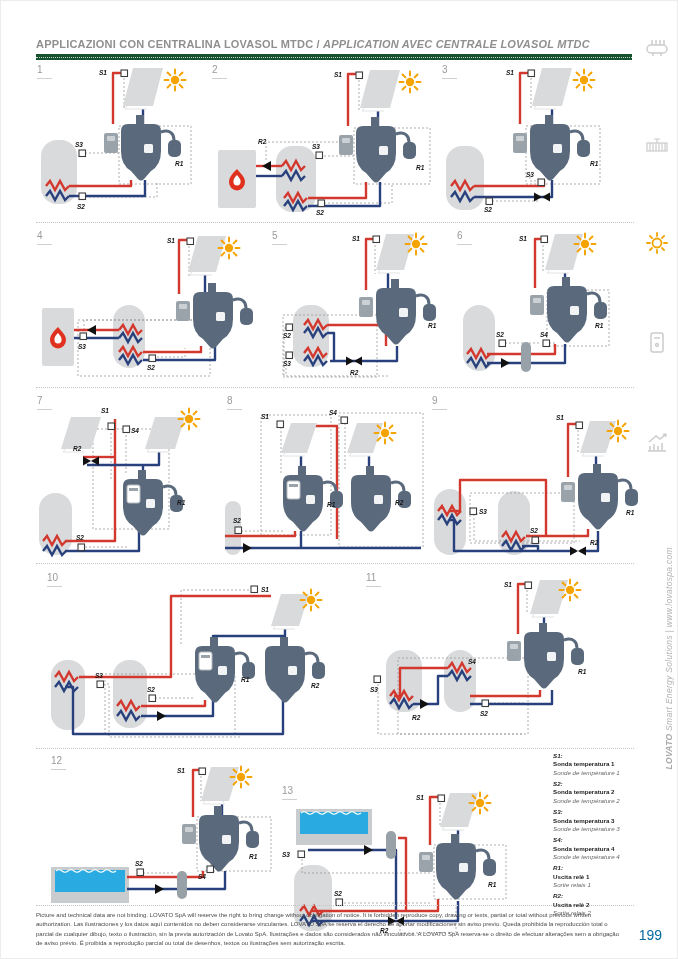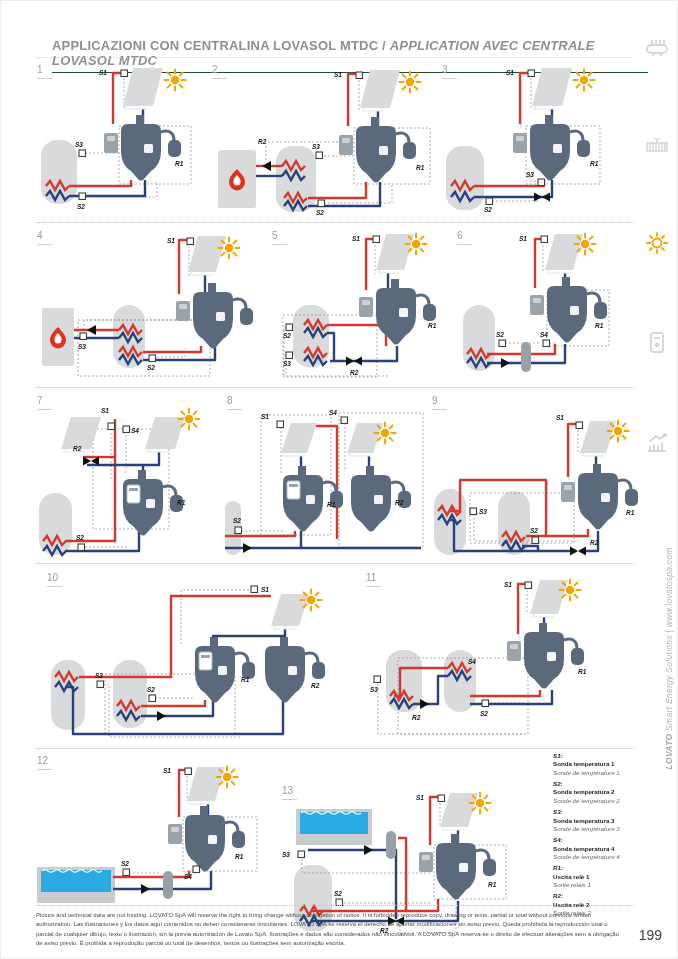--- a/index.html
+++ b/index.html
@@ -1,31 +1,31 @@
 <!DOCTYPE html>
 <html><head>
 <meta charset="utf-8">
 <style>
   html,body{margin:0;padding:0;background:#ffffff;}
   .page{position:relative;width:678px;height:959px;background:#fff;overflow:hidden;
         font-family:"Liberation Sans",sans-serif;box-shadow:inset 0 0 0 1px #ececec;}
-  .header{position:absolute;left:52px;top:38px;width:596px;border-bottom:1px solid #14532d;
-          padding-bottom:4px;font-size:13px;font-weight:bold;color:#8f8f8f;letter-spacing:.2px;}
+  .header{position:absolute;left:36px;top:38px;width:596px;border-bottom:6px solid #14532d;
+          padding-bottom:4px;font-size:11px;font-weight:bold;color:#8f8f8f;letter-spacing:.2px;}
   .header .fr{font-style:italic;}
   .subrule{position:absolute;left:36px;width:596px;border-top:1px dotted #d0d0d0;}
   .sep{position:absolute;left:36px;width:598px;border-top:1px dotted #c4c4c4;}
   .diagram{position:absolute;}
   .diagram svg{display:block;overflow:visible;}
   .legend{position:absolute;left:553px;top:752px;width:86px;font-size:6.2px;color:#222;line-height:1.35;}
   .leg-item{margin-bottom:3px;}
   .leg-key{font-weight:bold;font-style:italic;}
   .leg-it{font-weight:bold;}
   .leg-fr{font-style:italic;color:#666;}
   .footer{position:absolute;left:36px;top:911px;width:584px;font-size:6px;color:#4a4a4a;line-height:1.55;}
-  .pagenum{position:absolute;right:16px;bottom:16px;font-size:14px;color:#404040;}
+  .pagenum{position:absolute;right:16px;bottom:16px;font-size:14px;color:#0369a1;}
   .brand{position:absolute;right:4px;bottom:190px;writing-mode:vertical-rl;transform:rotate(180deg);
          font-size:8.5px;color:#b3b3b3;font-style:italic;letter-spacing:.3px;white-space:nowrap;}
   .brand b{font-style:italic;color:#a8a8a8;}
   .side-icons{position:absolute;right:8px;top:0;width:28px;}
   .side-icon{position:absolute;right:0;width:26px;height:26px;cursor:pointer;}
 </style>
 </head>
 <body>
 
 <div class="page">
@@ -615,21 +615,21 @@
           <text x="140" y="17" font-size="6.5" font-weight="bold" font-style="italic" fill="#151515">S1</text>
           <rect x="10" y="106" width="6.5" height="6.5" fill="#ffffff" stroke="#3c3c3c" stroke-width="1.1"></rect>
           <text x="6" y="122" font-size="6.5" font-weight="bold" font-style="italic" fill="#151515">S3</text>
           <rect x="118" y="130" width="6.5" height="6.5" fill="#ffffff" stroke="#3c3c3c" stroke-width="1.1"></rect>
           <text x="116" y="146" font-size="6.5" font-weight="bold" font-style="italic" fill="#151515">S2</text>
           <text x="104" y="94" font-size="6.5" font-weight="bold" font-style="italic" fill="#151515">S4</text>
           <text x="214" y="104" font-size="6.5" font-weight="bold" font-style="italic" fill="#151515">R1</text>
           <text x="48" y="150" font-size="6.5" font-weight="bold" font-style="italic" fill="#151515">R2</text>
         </svg>
       </div>
-      <div class="diagram" style="left: 35px; top: 753px; width: 250px; height: 165px;">
+      <div class="diagram" style="left: 49px; top: 753px; width: 250px; height: 165px;">
         <svg width="250" height="165" viewBox="0 0 250 165">
           <text x="2" y="11" font-size="10" fill="#9a9a9a">12</text>
           <rect x="2" y="16" width="15" height="1" fill="#cfcfcf"></rect>
           <rect x="2" y="114" width="78" height="36" fill="#c9ccce"></rect>
           <rect x="6" y="117" width="70" height="22" fill="#29abe2"></rect>
           <path d="M7,118 q3,-2.6 6,0 t6,0 t6,0 t6,0 t6,0 t6,0 t6,0 t6,0 t6,0 t6,0" stroke="#ffffff" stroke-width="1.1" fill="none"></path>
           <rect x="148" y="64" width="74" height="54" fill="none" stroke="#9a9a9a" stroke-width="0.8" stroke-dasharray="2 2"></rect>
           <polyline points="152,19 152,48" fill="none" stroke="#9a9a9a" stroke-width="0.8" stroke-dasharray="2 2"></polyline>
           <polyline points="94,120 126,120" fill="none" stroke="#9a9a9a" stroke-width="0.8" stroke-dasharray="2 2"></polyline>
           <polyline points="162,117 162,102" fill="none" stroke="#9a9a9a" stroke-width="0.8" stroke-dasharray="2 2"></polyline>

